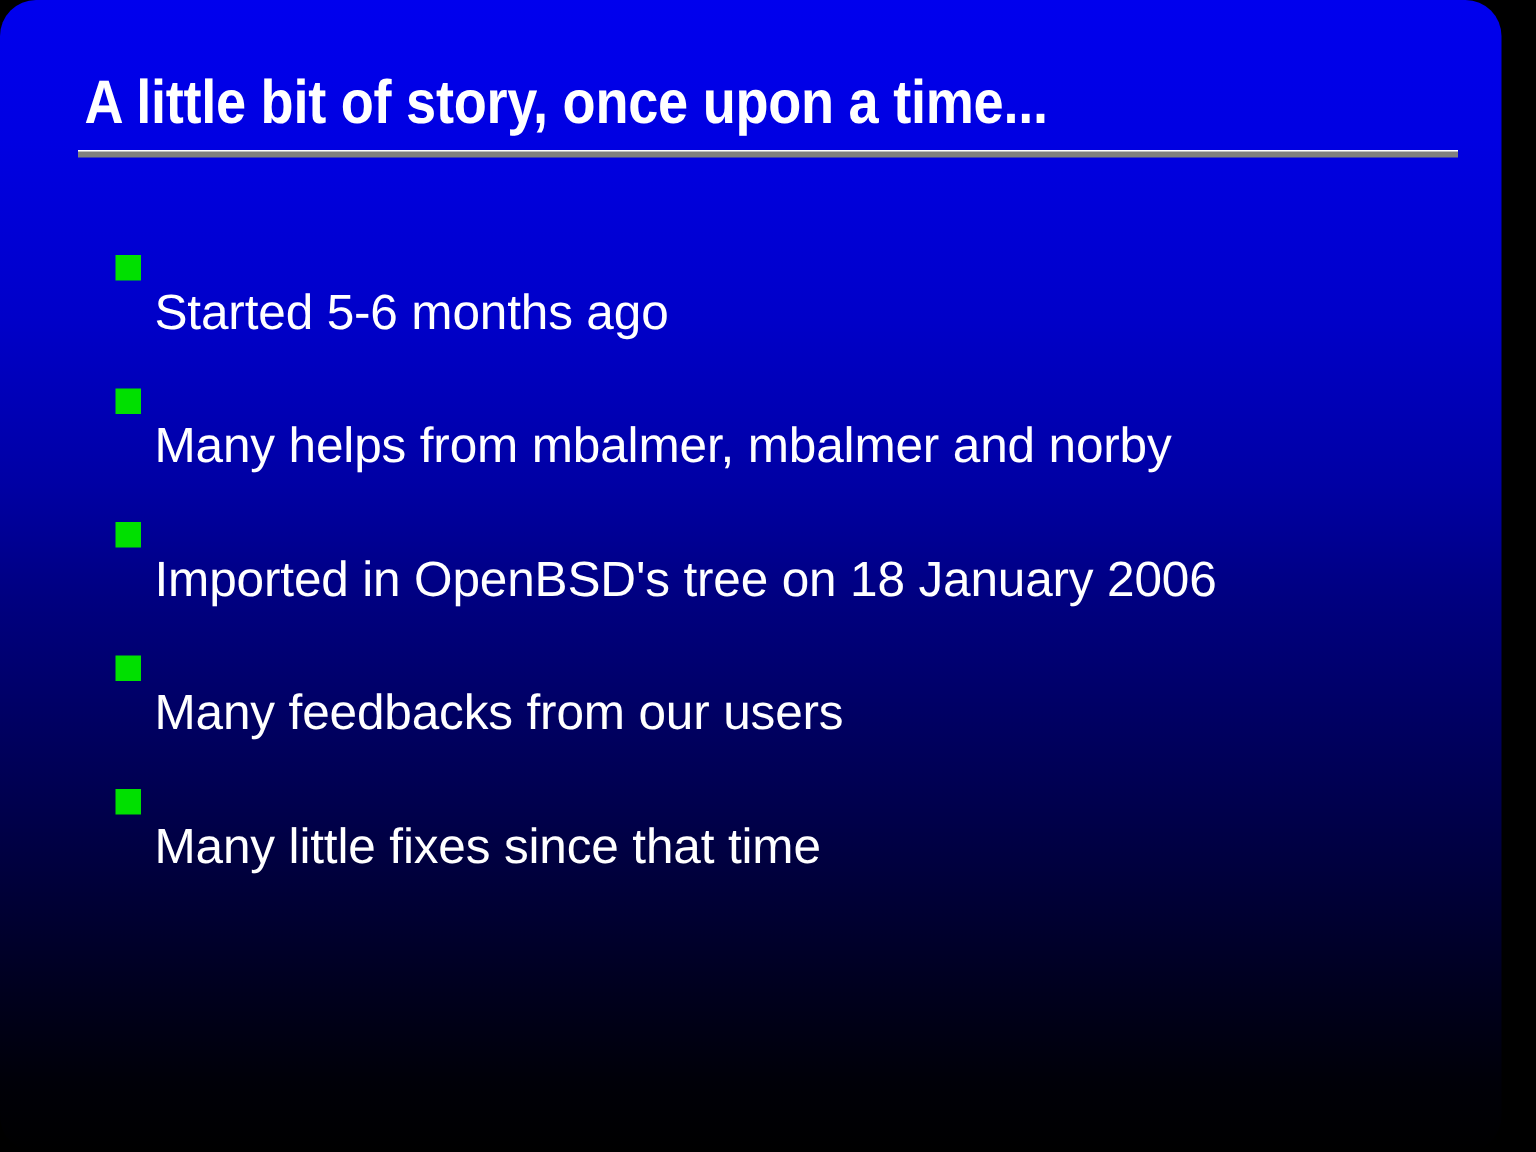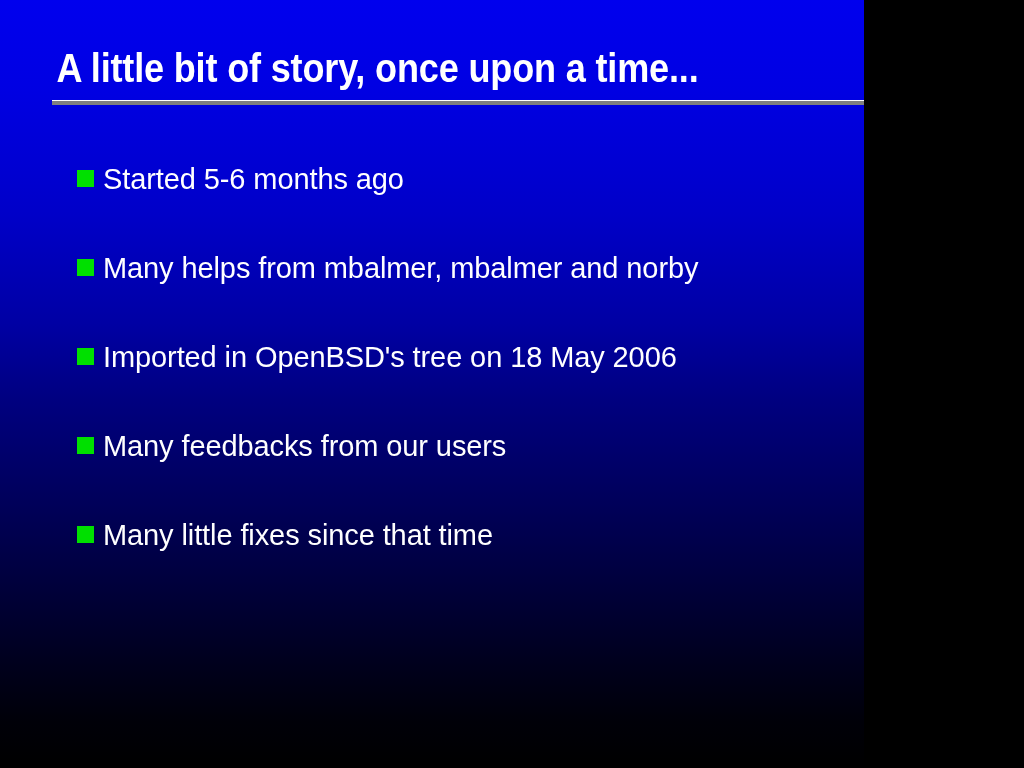--- a/index.html
+++ b/index.html
@@ -2,35 +2,36 @@
 <html><head>
 <meta charset="utf-8">
 <style>
   html, body {
     margin: 0;
     padding: 0;
     background: #000000;
   }
   #slide {
     position: relative;
-    width: 864px;
+    width: 1001px;
     height: 768px;
     overflow: hidden;
     background: linear-gradient(to bottom,
       #0000ee 0%,
       #0000e2 12%,
       #0000c8 28%,
       #0000a4 42%,
       #000080 52%,
       #00005e 64%,
       #00003c 76%,
       #00001e 86%,
       #000008 94%,
       #000000 100%);
     font-family: "Liberation Sans", "DejaVu Sans", sans-serif;
+    border-radius: 24px;
     -webkit-font-smoothing: antialiased;
   }
 
   
   #title-block {
     position: absolute;
     left: 52px;
     top: 44px;
     width: 920px;
   }
@@ -77,25 +78,26 @@
   .bullet-marker {
     flex: 0 0 auto;
     width: 17px;
     height: 17px;
     background: #00e000;
     margin-top: 10px;
     margin-right: 9px;
   }
   .bullet-text {
     flex: 1 1 auto;
-    font-size: 29px;
+    font-size: 33px;
     line-height: 38px;
     color: #ffffff;
     white-space: nowrap;
     letter-spacing: -0.1px;
+    margin-top: 29px;
   }
 </style>
 </head>
 <body>
 
 <div id="slide">
 
   <div id="title-block">
     <h1 id="slide-title">A little bit of story, once upon a time...</h1>
   </div>
@@ -109,21 +111,21 @@
       <span class="bullet-text">Started 5-6 months ago</span>
     </li>
 
     <li class="bullet-row">
       <span class="bullet-marker"></span>
       <span class="bullet-text">Many helps from mbalmer, mbalmer and norby</span>
     </li>
 
     <li class="bullet-row">
       <span class="bullet-marker"></span>
-      <span class="bullet-text">Imported in OpenBSD's tree on 18 May 2006</span>
+      <span class="bullet-text">Imported in OpenBSD's tree on 18 January 2006</span>
     </li>
 
     <li class="bullet-row">
       <span class="bullet-marker"></span>
       <span class="bullet-text">Many feedbacks from our users</span>
     </li>
 
     <li class="bullet-row">
       <span class="bullet-marker"></span>
       <span class="bullet-text">Many little fixes since that time</span>

